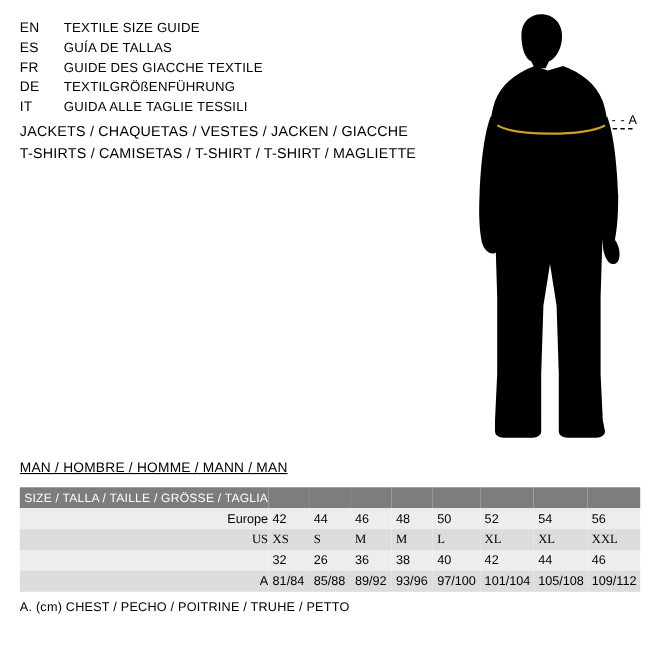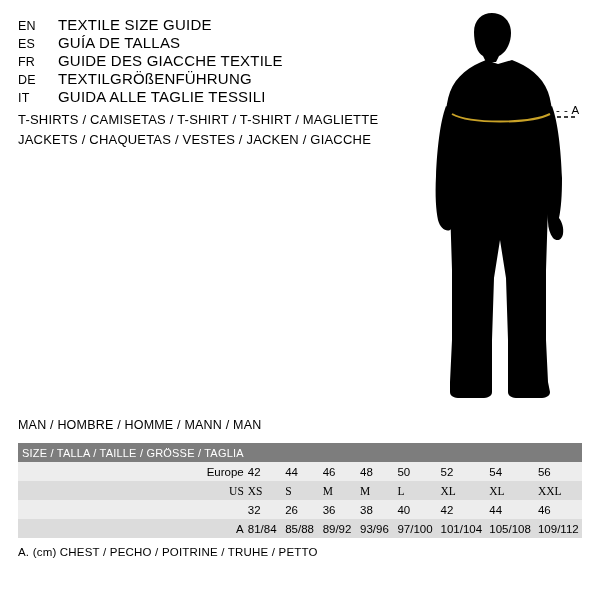--- a/index.html
+++ b/index.html
@@ -33,21 +33,21 @@
     line-height: 18px;
     font-size: 12.5px;
     letter-spacing: 0.2px;
   }
   .lang-code {
     width: 40px;
     flex: 0 0 40px;
     font-size: 12.5px;
   }
   .lang-text {
-    font-size: 15px;
+    font-size: 12px;
   }
 
   
   .garment-block {
     position: absolute;
     left: 18px;
     top: 110px;
     width: 430px;
   }
   .garment-line {
@@ -72,20 +72,21 @@
     letter-spacing: 0.5px;
   }
 
   
   .table-title {
     position: absolute;
     left: 18px;
     top: 418px;
     font-size: 12.5px;
     letter-spacing: 0.2px;
+    text-decoration: underline;
   }
   table.sizes {
     position: absolute;
     left: 18px;
     top: 443px;
     width: 564px;
     border-collapse: collapse;
     font-size: 11.5px;
   }
   table.sizes td {
@@ -137,22 +138,22 @@
       <span class="lang-code">DE</span>
       <span class="lang-text">TEXTILGRÖßENFÜHRUNG</span>
     </div>
     <div class="lang-row">
       <span class="lang-code">IT</span>
       <span class="lang-text">GUIDA ALLE TAGLIE TESSILI</span>
     </div>
   </div>
 
   <div class="garment-block">
+    <div class="garment-line">JACKETS / CHAQUETAS / VESTES / JACKEN / GIACCHE</div>
     <div class="garment-line">T-SHIRTS / CAMISETAS / T-SHIRT / T-SHIRT / MAGLIETTE</div>
-    <div class="garment-line">JACKETS / CHAQUETAS / VESTES / JACKEN / GIACCHE</div>
   </div>
 
   <div class="figure-wrap">
     <svg width="200" height="400" viewBox="0 0 200 400" xmlns="http://www.w3.org/2000/svg">
 
       <path fill="#000000" d="M74,22 C74,10 82,3 92,3 C103,3 111,11 111,23 C111,33 106,43 99,46 L96,52 L86,52 L83,46 C77,43 74,33 74,22 Z"></path>
 
       <path fill="#000000" d="M86,50
         C70,56 56,66 50,82
         C45,96 44,118 44,140

